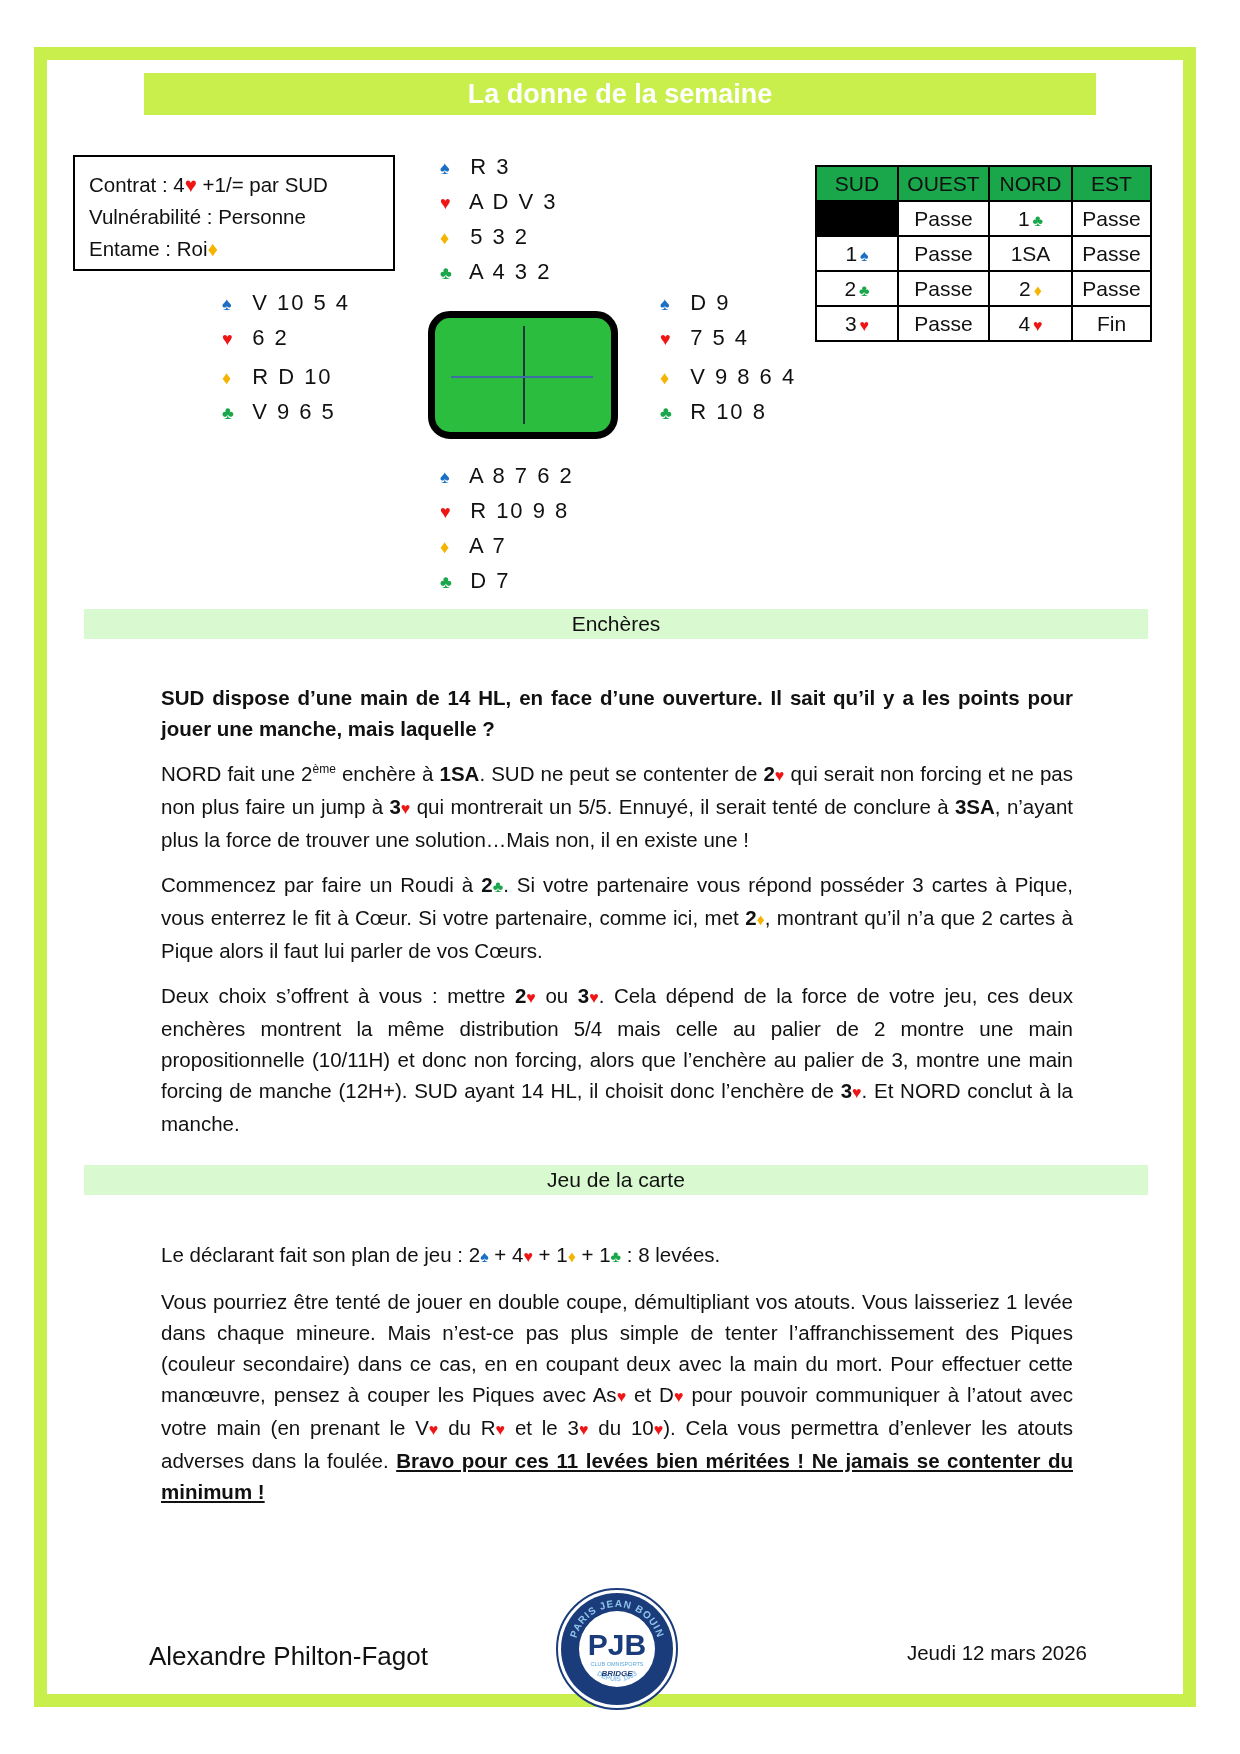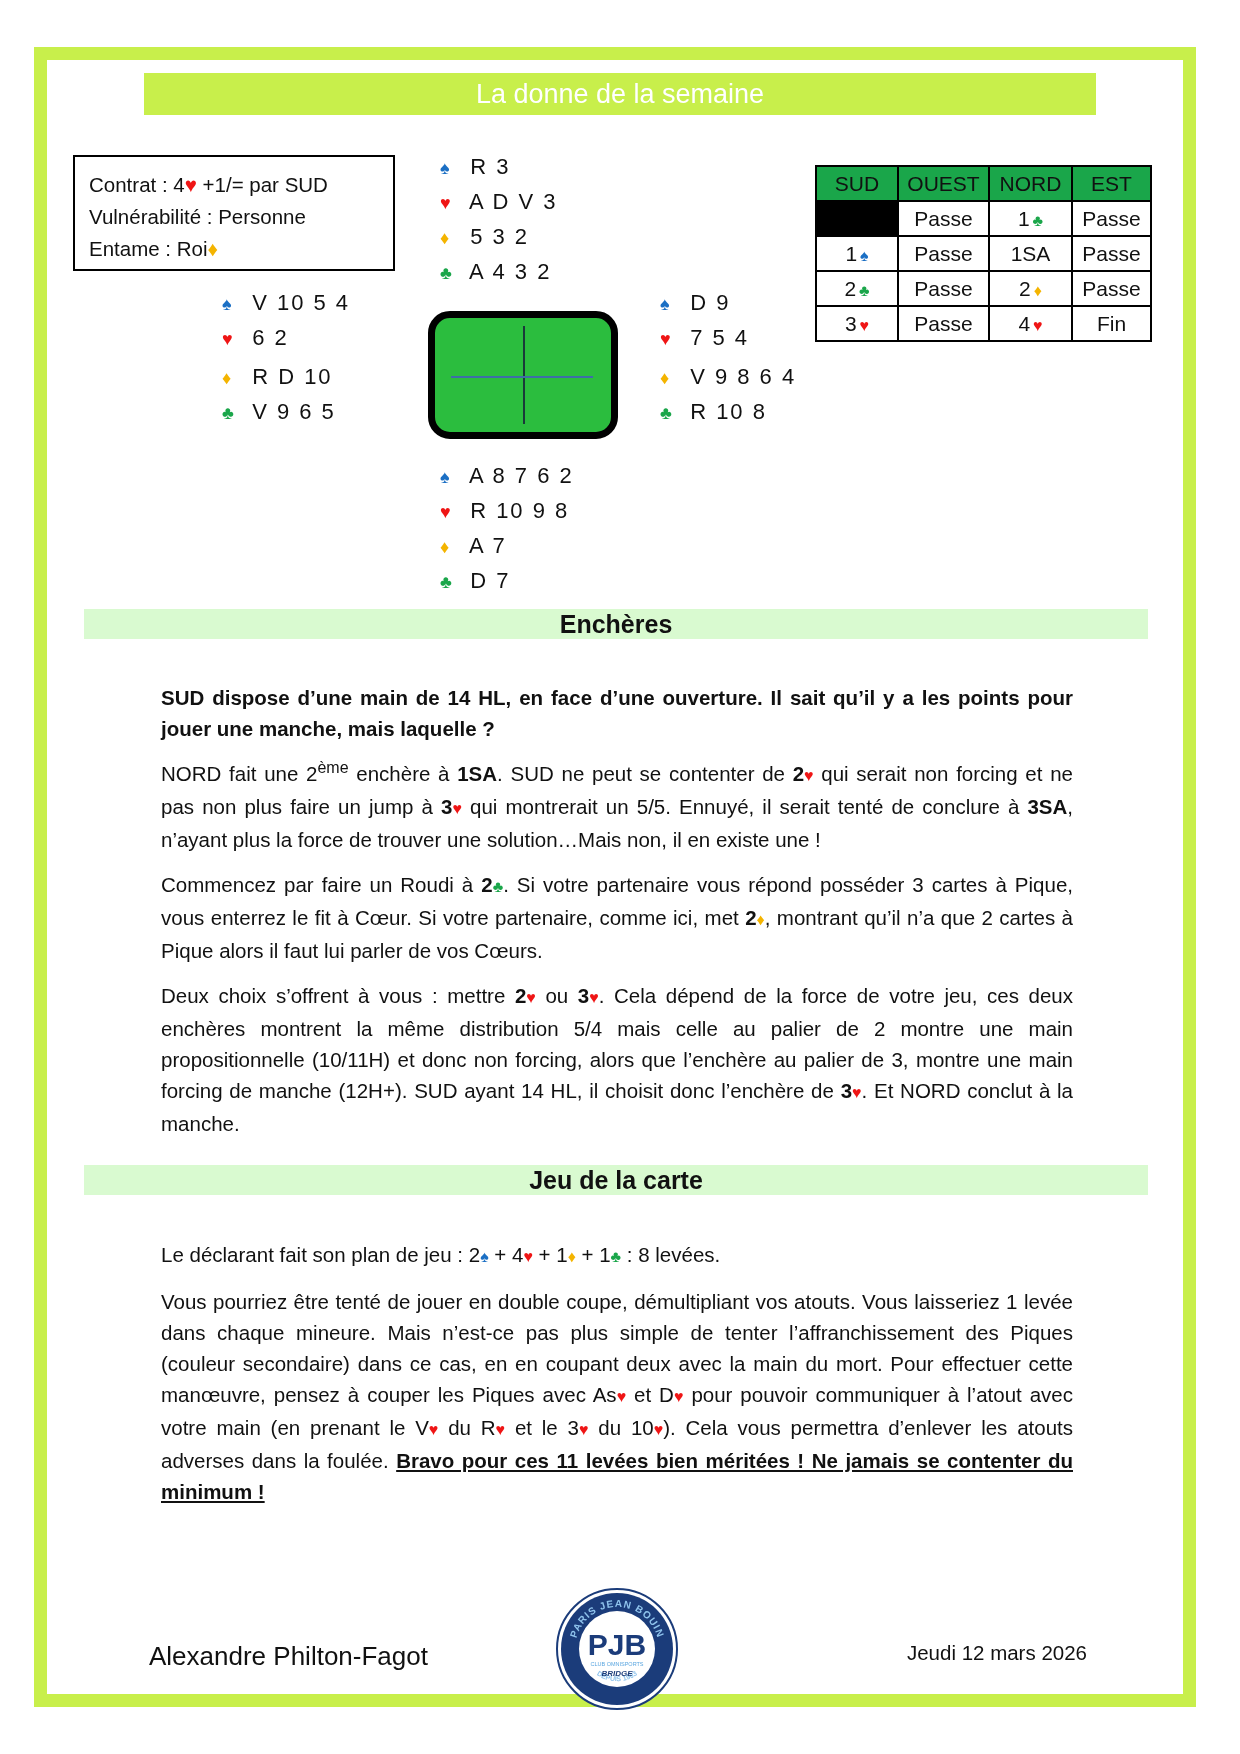--- a/index.html
+++ b/index.html
@@ -1,21 +1,21 @@
 <!DOCTYPE html>
 <html><head>
 <meta charset="utf-8">
 <style>
   html, body { margin: 0; padding: 0; background: #ffffff; }
   body { width: 1240px; height: 1754px; position: relative; overflow: hidden;
          font-family: "Liberation Sans", "DejaVu Sans", sans-serif; color: #111; }
   .frame { position: absolute; left: 34px; top: 47px; width: 1162px; height: 1660px;
            border: 13px solid #c8ef4b; box-sizing: border-box; }
   .title-bar { position: absolute; left: 144px; top: 73px; width: 952px; height: 42px;
-               background: #c8ef4b; color: #fff; font-size: 27px; font-weight: normal;
+               background: #c8ef4b; color: #fff; font-size: 27px; font-weight: bold;
                text-align: center; line-height: 42px; }
   .info-box { position: absolute; left: 73px; top: 155px; width: 322px; height: 116px;
               border: 2px solid #000; box-sizing: border-box; padding: 12px 14px;
               font-size: 20.5px; line-height: 32px; }
   .info-line { white-space: nowrap; }
   .suit { display: inline-block; font-style: normal; }
   .s { color: #1b6fc4; } .h { color: #ef1515; } .d { color: #f4b400; } .c { color: #1aa64a; }
   .hand { position: absolute; font-size: 22px; line-height: 34px; letter-spacing: 2px; }
   .hand .row { white-space: nowrap; }
   .hand .suit { width: 22px; font-size: 18px; }
@@ -30,31 +30,31 @@
   .mat-h { position: absolute; left: 16px; top: 58px; width: 142px; height: 2px; background: #3e6ea8; }
   .bidding { position: absolute; left: 815px; top: 165px; border-collapse: collapse;
              font-size: 21px; }
   .bidding th, .bidding td { border: 2px solid #000; height: 33px; padding: 0; text-align: center; }
   .bidding th { background: #1aa64a; font-weight: normal; color: #111; }
   .bidding td.blank { background: #000; }
   .bidding .c0 { width: 80px; } .bidding .c1 { width: 89px; }
   .bidding .c2 { width: 81px; } .bidding .c3 { width: 77px; }
   .bidding .suit { font-size: 16px; margin-left: 3px; }
   .section-bar { position: absolute; left: 84px; width: 1064px; height: 30px;
-                 background: #d9fad0; text-align: center; font-weight: bold; font-size: 25px;
+                 background: #d9fad0; text-align: center; font-weight: normal; font-size: 21px;
                  line-height: 30px; }
   .sec-1 { top: 609px; } .sec-2 { top: 1165px; }
   .para { position: absolute; left: 147px; width: 940px; font-size: 20.5px; line-height: 31px;
           text-align: justify; }
   .para p { margin: 14px; }
   .para .suit { font-size: 16px; }
   .para-1 { top: 668px; }
   .para-2 { top: 1225px; }
   b { font-weight: bold; }
-  sup { font-size: 16px; line-height: 0; }
+  sup { font-size: 12px; line-height: 0; }
   .underline { text-decoration: underline; font-weight: bold; }
   .footer-author { position: absolute; left: 149px; top: 1641px; font-size: 26px; }
   .footer-date { position: absolute; right: 153px; top: 1641px; font-size: 20.5px; }
   .logo { position: absolute; left: 555px; top: 1587px; width: 124px; height: 124px; }
 </style>
 </head>
 <body>
 
 <div class="frame"></div>
 

